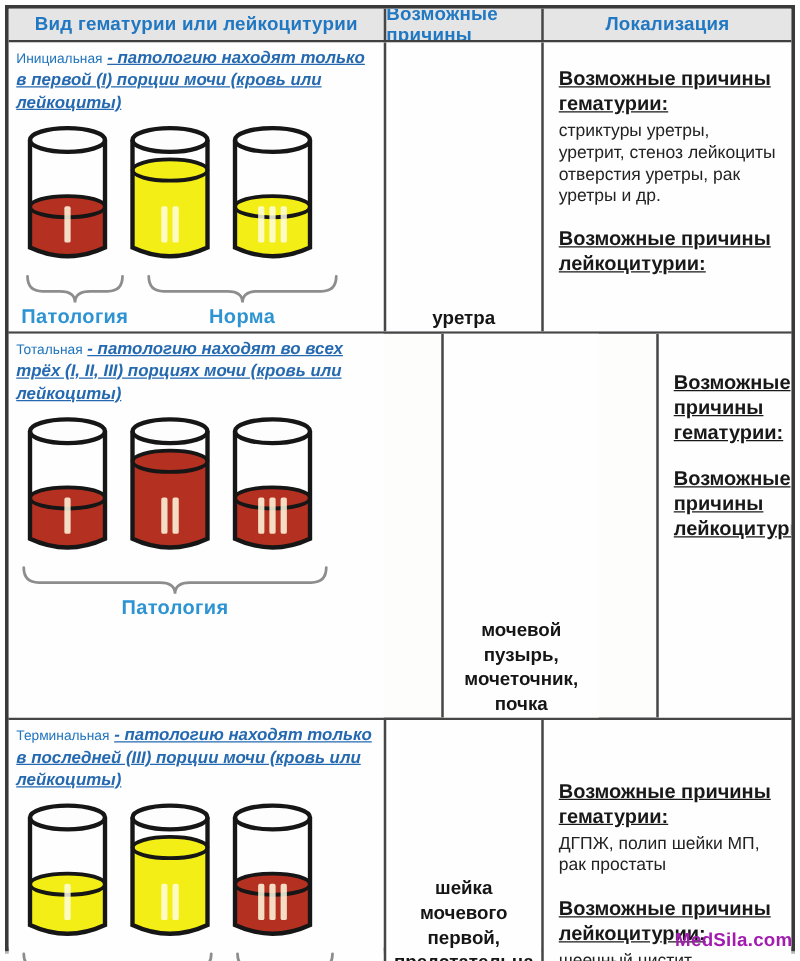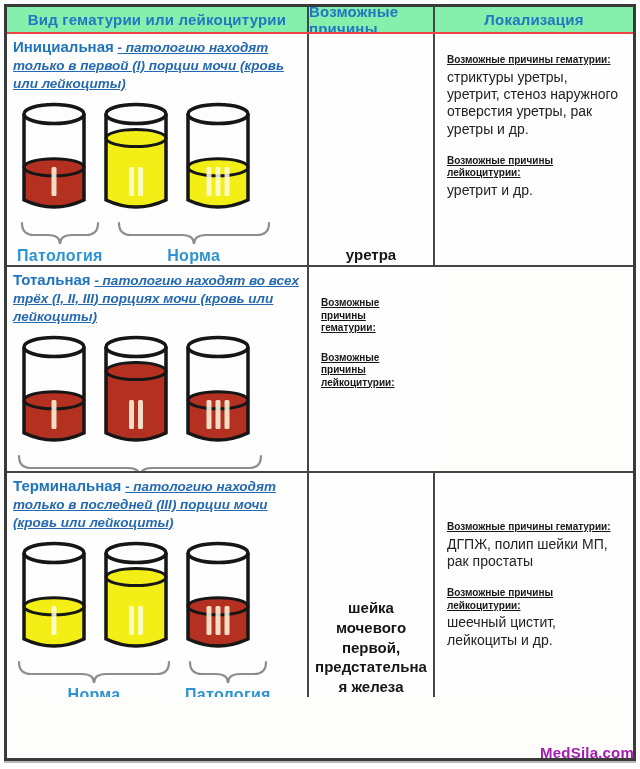--- a/index.html
+++ b/index.html
@@ -12,37 +12,37 @@
   .table{
     position:relative;width:632px;height:757px;box-sizing:border-box;
     border:3px solid #3a3a3a;background:#fdfdfc;
     box-shadow:0 2px 0 #b9b9b9;
   }
   .grid-row{display:grid;grid-template-columns:300px 126px 1fr;box-sizing:border-box;}
   .cell{box-sizing:border-box;border-left:2px solid #464646;overflow:hidden;position:relative;}
   .cell:first-child{border-left:none;}
 
   
-  .thead{height:27px;border-bottom:2px solid #ef4444;background:#86efac;}
+  .thead{height:27px;border-bottom:2px solid #404040;background:#e5e5e5;}
   .thead .cell{
     display:flex;align-items:center;justify-content:center;
     font-size:15px;font-weight:bold;color:#2178c2;letter-spacing:.2px;
   }
 
   
   .trow{border-bottom:2px solid #464646;}
   .trow:last-child{border-bottom:none;}
   .row-1{height:233px;}
-  .row-2{height:206px;}
+  .row-2{height:309px;gap:46px;}
   .row-3{height:224px;}
 
   
   .type-cell{padding:3px 6px 0 6px;background:#fefefe;}
   .type-title{font-size:13.5px;line-height:1.32;color:#2166ad;}
-  .type-name{font-weight:bold;font-size:15px;color:#1f74bd;}
+  .type-name{font-weight:normal;font-size:11px;color:#1f74bd;}
   .type-desc{
     font-style:italic;font-weight:600;text-decoration:underline;color:#2569b0;
   }
   .beakers{display:flex;gap:16px;margin:9px 0 0 8px;align-items:flex-end;}
   .beaker{width:66px;height:116px;}
   .braces{display:flex;gap:14px;margin:2px 0 0 4px;}
   .brace-group{display:flex;flex-direction:column;align-items:center;}
   .brace-label{
     font-size:16px;font-weight:bold;color:#2d93d2;margin-top:1px;letter-spacing:.3px;
   }
@@ -53,21 +53,21 @@
     width:114px;text-align:center;font-weight:bold;font-size:15px;color:#151515;
     line-height:1.32;overflow-wrap:break-word;word-break:break-word;
   }
 
   
   .causes-cell{padding:20px 12px 6px 12px;background:#fefefe;}
   .row-2 .causes-cell{padding-top:30px;}
   .row-3 .causes-cell{padding-top:48px;}
   .cause-block{margin-bottom:17px;}
   .cause-heading{
-    font-size:10px;font-weight:bold;color:#181818;text-decoration:underline;
+    font-size:16px;font-weight:bold;color:#181818;text-decoration:underline;
     line-height:1.25;margin-bottom:2px;max-width:180px;
   }
   .cause-text{font-size:14px;color:#222222;line-height:1.24;}
 
   .watermark{
     position:absolute;right:2px;bottom:4px;
     font-size:15px;font-weight:bold;color:#a21caf;letter-spacing:.2px;
     background:transparent;
   }
 </style>
@@ -129,25 +129,24 @@
             <div class="brace-label">Норма</div>
           </div>
         </div>
       </div>
       <div class="cell loc-cell">
         <div class="loc-text">уретра</div>
       </div>
       <div class="cell causes-cell">
         <div class="cause-block">
           <div class="cause-heading">Возможные причины гематурии:</div>
-          <div class="cause-text">стриктуры уретры, уретрит, стеноз наружного отверстия уретры, рак уретры и др.</div>
+          <div class="cause-text">стриктуры уретры, уретрит, стеноз лейкоциты отверстия уретры, рак уретры и др.</div>
         </div>
         <div class="cause-block">
           <div class="cause-heading">Возможные причины лейкоцитурии:</div>
-          <div class="cause-text">уретрит и др.</div>
         </div>
       </div>
     </div>
 
     <div class="grid-row trow row-2">
       <div class="cell type-cell">
         <div class="type-title">
           <span class="type-name">Тотальная</span>
           <span class="type-desc">- патологию находят во всех трёх (I, II, III) порциях мочи (кровь или лейкоциты)</span>
         </div>
@@ -179,20 +178,23 @@
         </div>
         <div class="braces">
           <div class="brace-group">
             <svg width="246" height="27" viewBox="0 0 246 27">
                 <path d="M2 4 Q2 16 14 16 L111 16 Q123 16 123 25 Q123 16 135 16 L232 16 Q244 16 244 4" fill="none" stroke="#8d8d8d" stroke-width="2.2" stroke-linecap="round"></path>
               </svg>
             <div class="brace-label">Патология</div>
           </div>
         </div>
       </div>
+      <div class="cell loc-cell">
+        <div class="loc-text">мочевой пузырь, мочеточник, почка</div>
+      </div>
       <div class="cell causes-cell">
         <div class="cause-block">
           <div class="cause-heading">Возможные причины гематурии:</div>
         </div>
         <div class="cause-block">
           <div class="cause-heading">Возможные причины лейкоцитурии:</div>
 
         </div>
       </div>
     </div>

